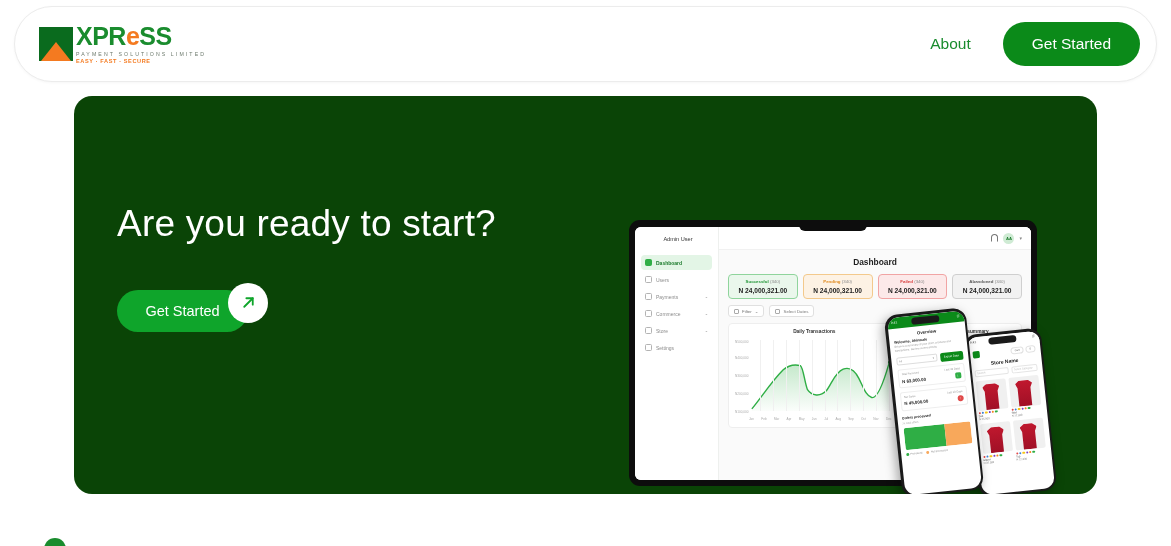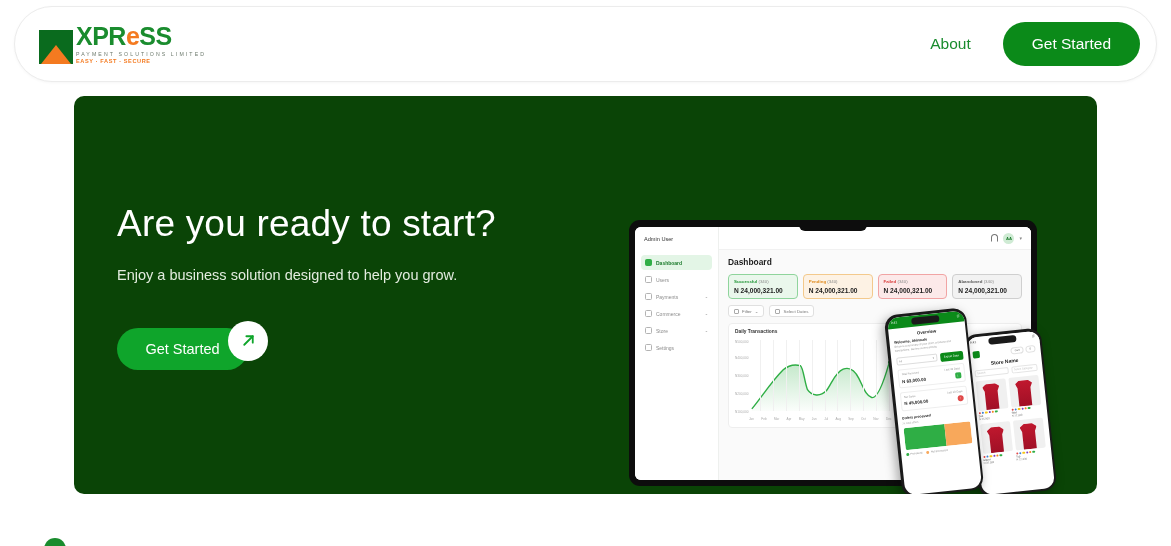--- a/index.html
+++ b/index.html
@@ -17,21 +17,21 @@
     left: 14px; top: 6px;
     width: 1143px; height: 76px;
     background: #ffffff;
     border: 1px solid #ececec;
     border-radius: 38px;
     display: flex;
     align-items: center;
     box-shadow: 0 1px 3px rgba(0,0,0,0.04);
   }
   .logo-wrap {
-    display: flex; align-items: flex-end;
+    display: flex; align-items: center;
     margin-left: 24px; width: 190px;
   }
   .logo-mark {
     width: 34px; height: 34px;
     background: #0A6B1E;
     position: relative;
     overflow: hidden;
     flex: none;
     margin-top: 1px;
   }
@@ -107,21 +107,21 @@
     font-family: "Liberation Sans", sans-serif;
     white-space: nowrap;
   }
 
   
   .hero {
     position: absolute;
     left: 74px; top: 96px;
     width: 1023px; height: 398px;
     background: #0A4406;
-    border-radius: 10px;
+    border-radius: 18px;
     overflow: hidden;
   }
   .hero-copy {
     position: absolute;
     left: 43px; top: 108px;
     width: 470px;
   }
   .hero-title {
     font-size: 37px;
     color: #ffffff;
@@ -187,20 +187,21 @@
     border-radius: 0 0 6px 6px;
     z-index: 5;
   }
   .screen {
     width: 100%; height: 100%;
     background: #ffffff;
     border-radius: 6px;
     overflow: hidden;
     display: flex;
     position: relative;
+    text-align: center;
   }
 
   
   .dash-side {
     width: 84px;
     background: #ffffff;
     border-right: 1px solid #eef0ee;
     padding: 9px 6px;
     flex: none;
   }
@@ -529,21 +530,20 @@
   <div class="header-right">
     <span class="login-link">About</span>
     <button class="btn-getstarted-nav">Get Started</button>
   </div>
 </div>
 
 <div class="hero">
 
   <div class="hero-copy">
     <h1 class="hero-title">Are you ready to start?</h1>
-    <p class="hero-sub">Enjoy a business solution designed to help you grow.</p>
 
     <div class="cta-row">
       <button class="btn-hero">Get Started</button>
       <div class="cta-badge">
         <svg width="17" height="17" viewBox="0 0 24 24" fill="none" stroke="#0FA52B" stroke-width="2.6" stroke-linecap="round" stroke-linejoin="round">
           <line x1="6" y1="18" x2="18" y2="6"></line>
           <polyline points="9 6 18 6 18 15"></polyline>
         </svg>
       </div>
     </div>

